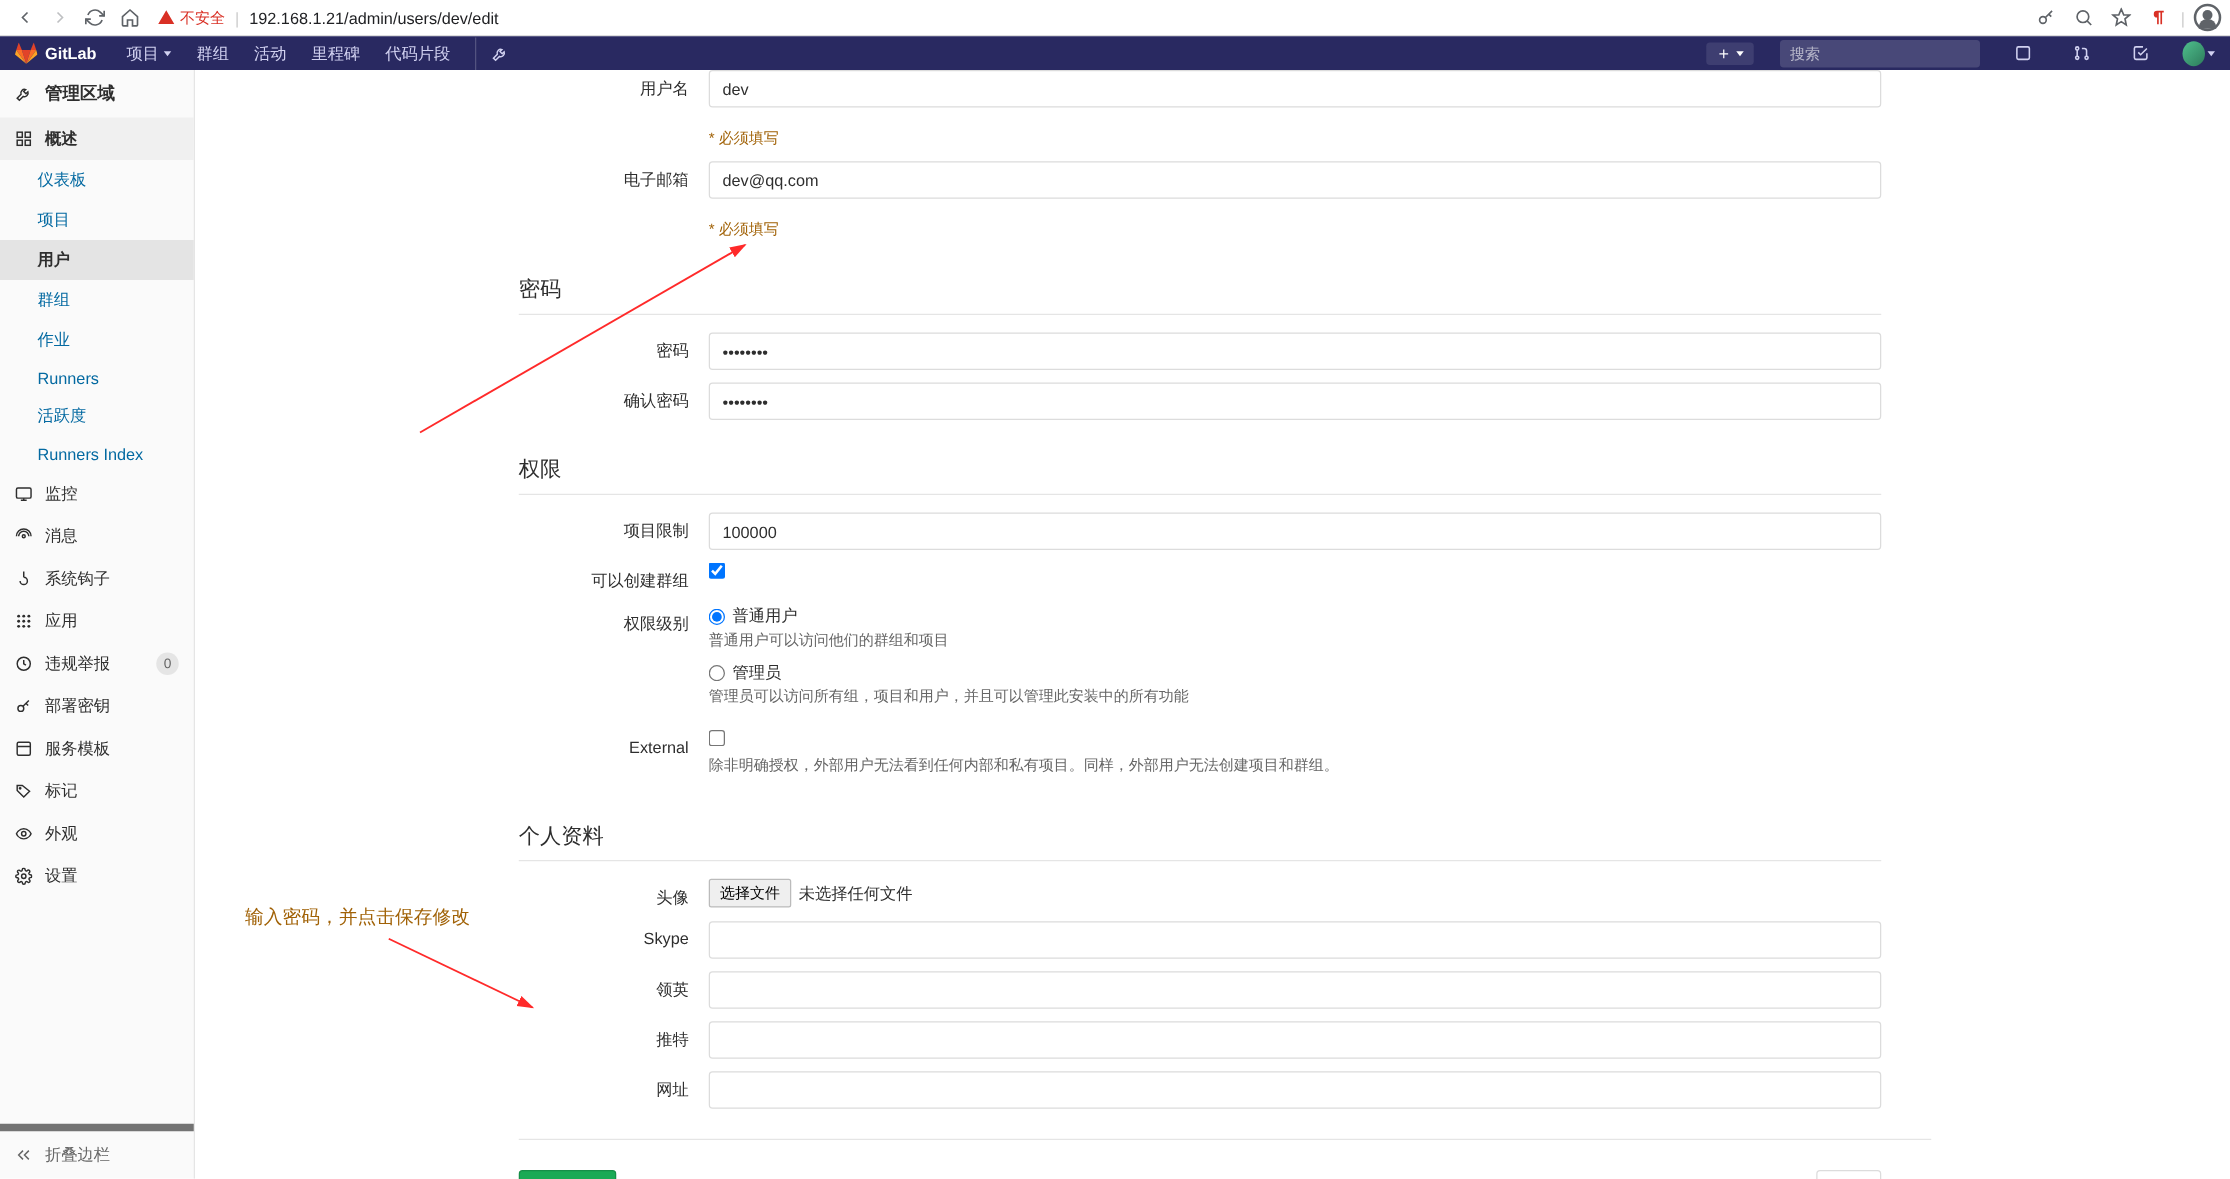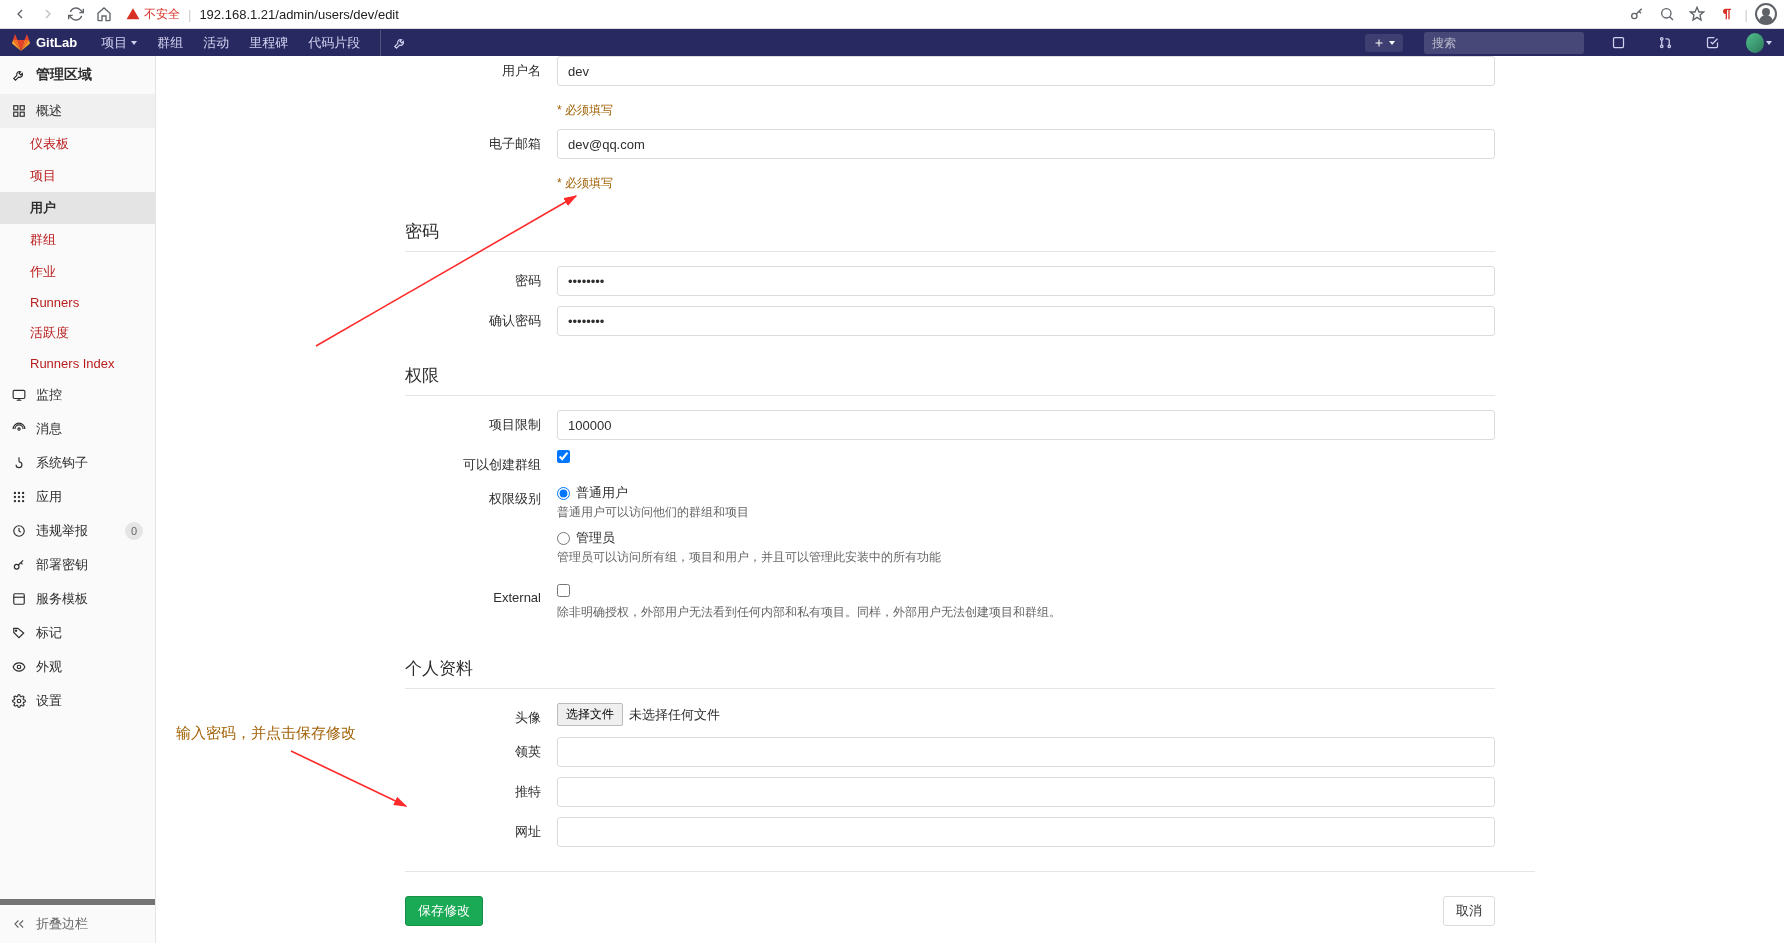--- a/index.html
+++ b/index.html
@@ -28,28 +28,28 @@
 .gl-right { margin-left: auto; display: flex; align-items: center; gap: 21px; }
 .gl-plus { background: rgba(255,255,255,0.1); padding: 3px 8px; border-radius: 3px; display: flex; align-items: center; gap: 2px; }
 .gl-search { background: rgba(255,255,255,0.15); border-radius: 3px; display: flex; align-items: center; padding: 0 8px; height: 22px; width: 160px; }
 .gl-search input { background: transparent; border: none; color: #fff; font-size: 12px; flex: 1; outline: none; }
 .gl-search input::placeholder { color: rgba(255,255,255,0.6); }
 .gl-ico { width: 26px; height: 26px; display: flex; align-items: center; justify-content: center; color: #d1d1f0; }
 .gl-avatar { width: 20px; height: 20px; border-radius: 50%; background: linear-gradient(135deg, #4fc08d, #2d7a5b); position: relative; }
 .caret { width: 0; height: 0; border-left: 3px solid transparent; border-right: 3px solid transparent; border-top: 4px solid currentColor; display: inline-block; margin-left: 2px; }
 
 
-.layout { display: flex; height: calc(100vh - 56px); }
+.layout { display: flex; height: calc(100vh - 56px); gap: 20px; }
 .sidebar { width: 156px; background: #fafafa; border-right: 1px solid #e5e5e5; display: flex; flex-direction: column; position: relative; }
 .sb-header { display: flex; align-items: center; gap: 10px; padding: 10px 12px; font-size: 14px; font-weight: 600; color: #2e2e2e; }
 .sb-section { }
 .sb-item { display: flex; align-items: center; gap: 10px; padding: 8px 12px; color: #2e2e2e; cursor: pointer; font-size: 13px; position: relative; }
 .sb-item.top { font-weight: 600; }
-.sb-item.active-parent { background: #f0f0f0; font-weight: 400; }
-.sb-sub { padding: 7px 12px 7px 30px; color: #b91c1c; cursor: pointer; font-size: 13px; }
+.sb-item.active-parent { background: #f0f0f0; font-weight: 700; }
+.sb-sub { padding: 7px 12px 7px 30px; color: #0369a1; cursor: pointer; font-size: 13px; }
 .sb-sub.active { background: #e4e4e4; color: #2e2e2e; font-weight: 700; border-left: 3px solid transparent; padding-left: 27px; }
 .sb-badge { margin-left: auto; background: #e5e5e5; color: #666; border-radius: 9px; min-width: 18px; height: 18px; display: flex; align-items: center; justify-content: center; font-size: 11px; padding: 0 5px; }
 .sb-icon { width: 14px; height: 14px; flex-shrink: 0; display: flex; align-items: center; justify-content: center; }
 .sb-collapse { margin-top: auto; border-top: 6px solid #737373; padding: 10px 12px; display: flex; align-items: center; gap: 10px; color: #666; cursor: pointer; font-size: 13px; }
 
 
 .main { flex: 1; overflow: auto; padding: 0 0 30px 0; position: relative; }
 .form-area { max-width: 1130px; margin: 0 auto; padding-right: 40px; }
 .section-title { font-size: 17px; color: #2e2e2e; padding: 18px 0 8px 0; border-bottom: 1px solid #e5e5e5; margin-bottom: 14px; }
 .form-row { display: flex; align-items: flex-start; margin-bottom: 10px; }
@@ -424,20 +424,24 @@
       <div class="form-row">
         <div class="form-label">头像</div>
         <div class="form-field">
           <div class="file-row">
             <button class="file-btn">选择文件</button>
             <span class="file-txt">未选择任何文件</span>
           </div>
         </div>
       </div>
       <div class="form-row">
+          <div class="form-label">Skype</div>
+          <div class="form-field"><input type="text" style=""></div>
+        </div>
+      <div class="form-row">
           <div class="form-label">领英</div>
           <div class="form-field"><input type="text" style=""></div>
         </div>
       <div class="form-row">
           <div class="form-label">推特</div>
           <div class="form-field"><input type="text" style=""></div>
         </div>
       <div class="form-row">
           <div class="form-label">网址</div>
           <div class="form-field"><input type="text" style=""></div>

